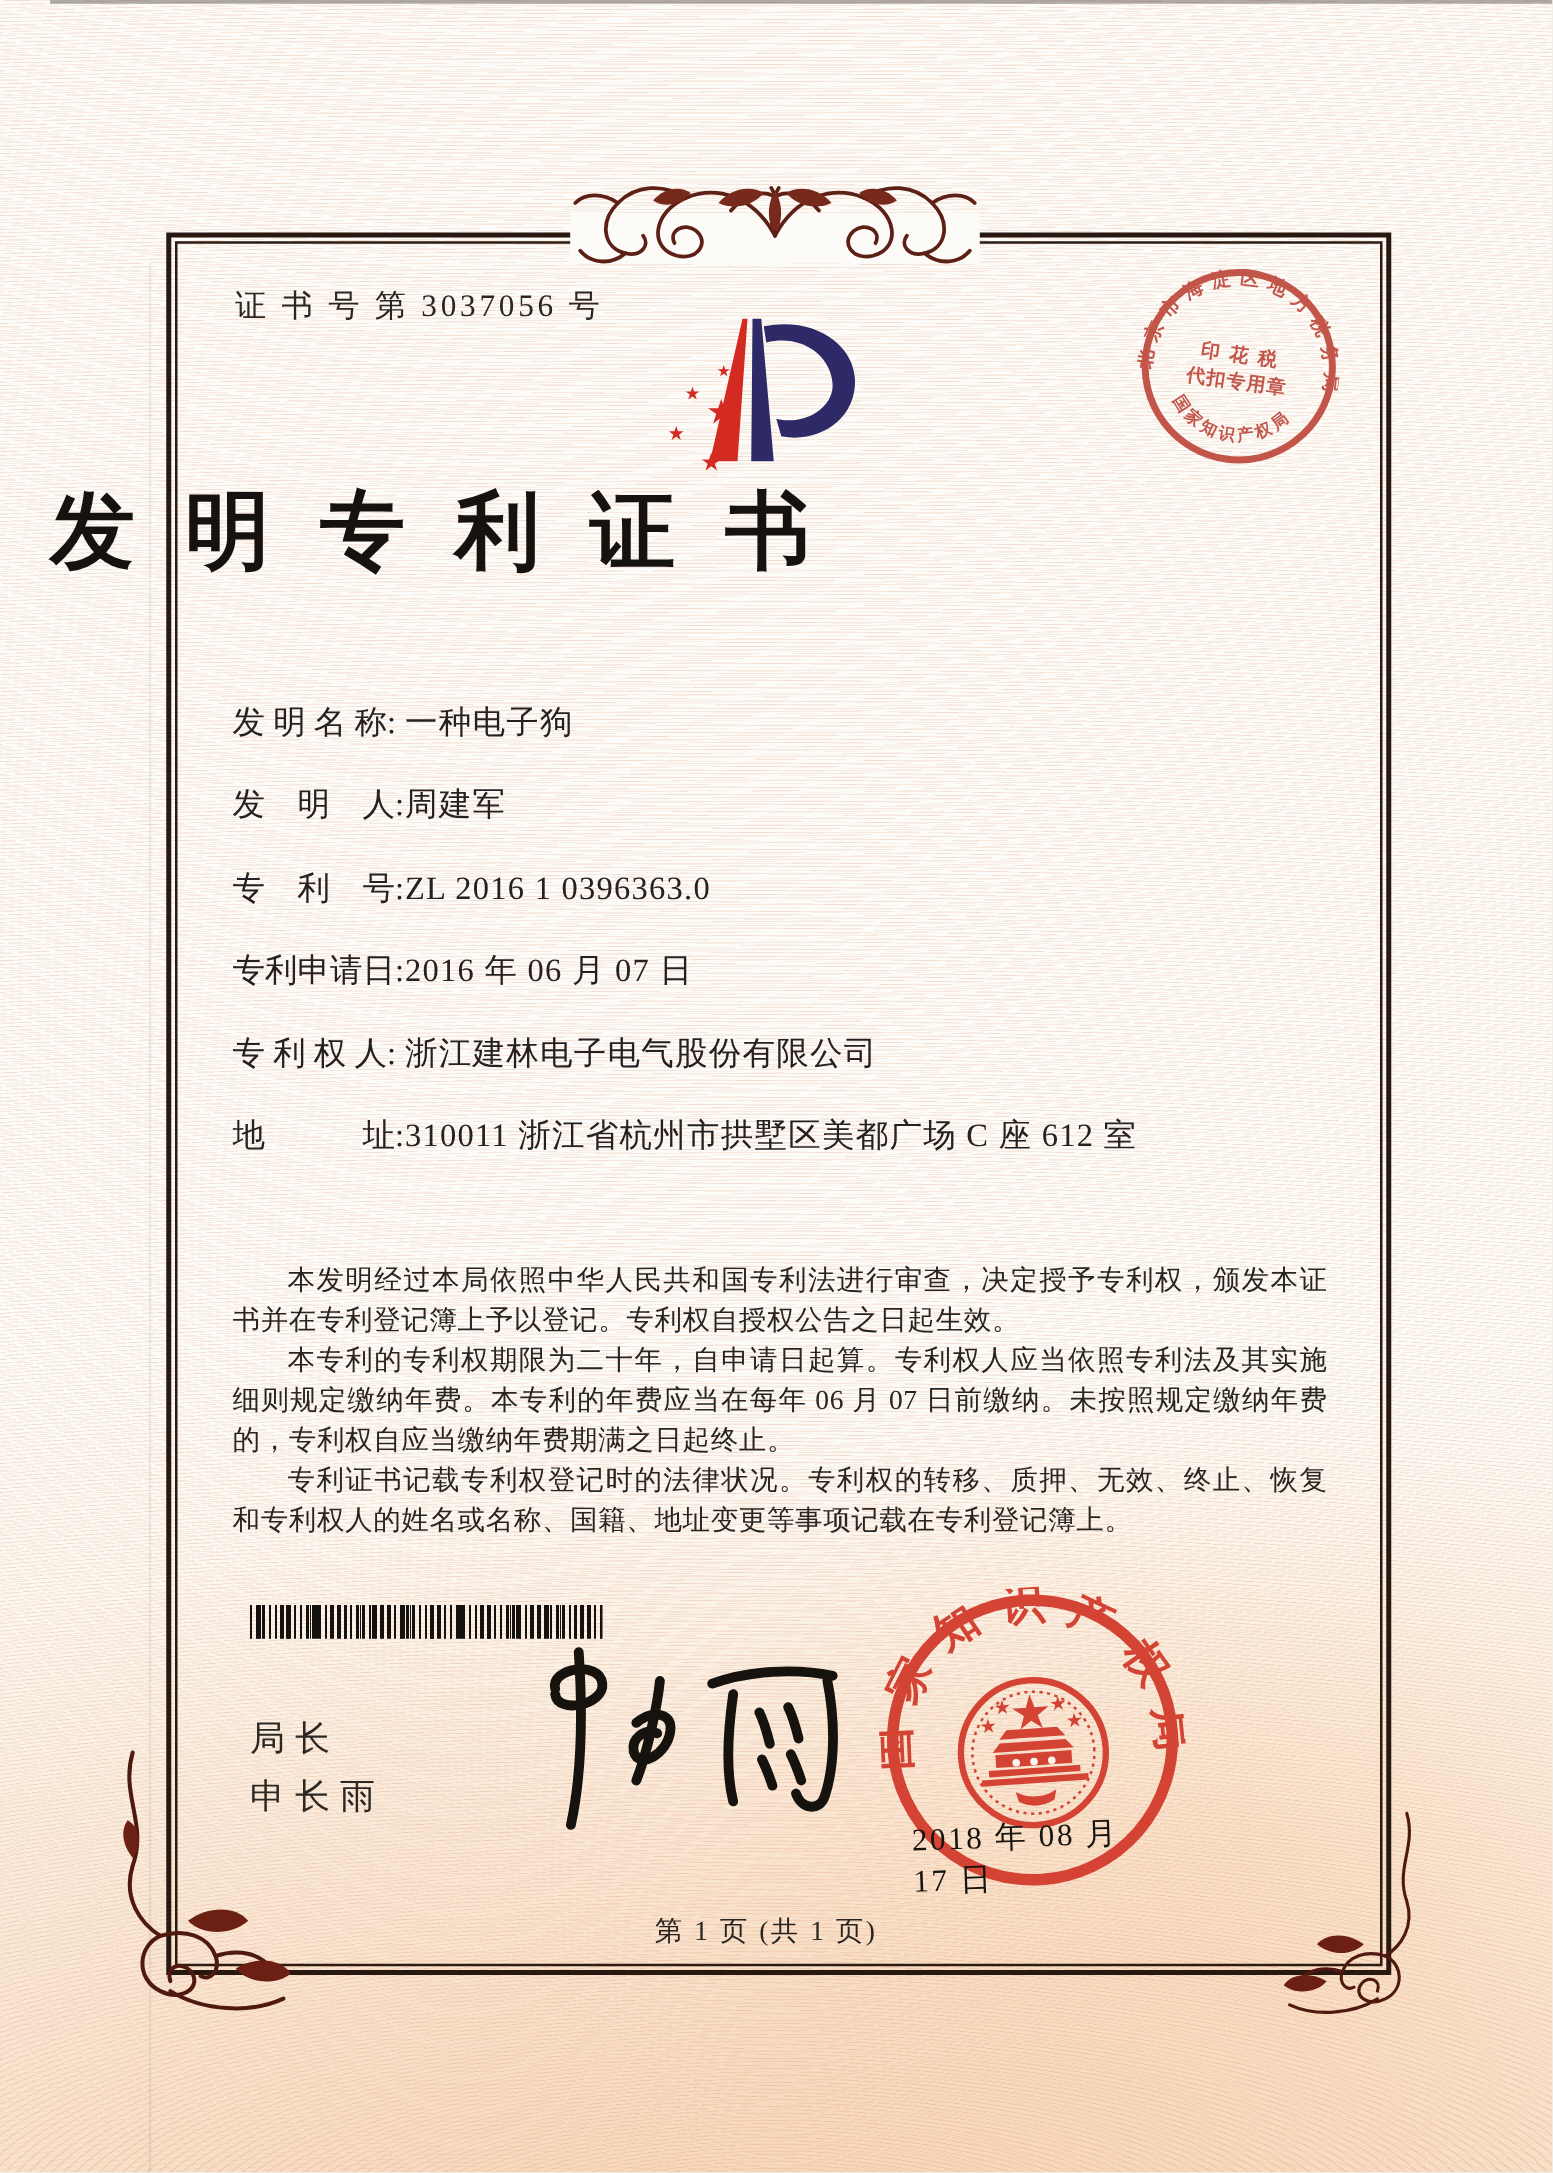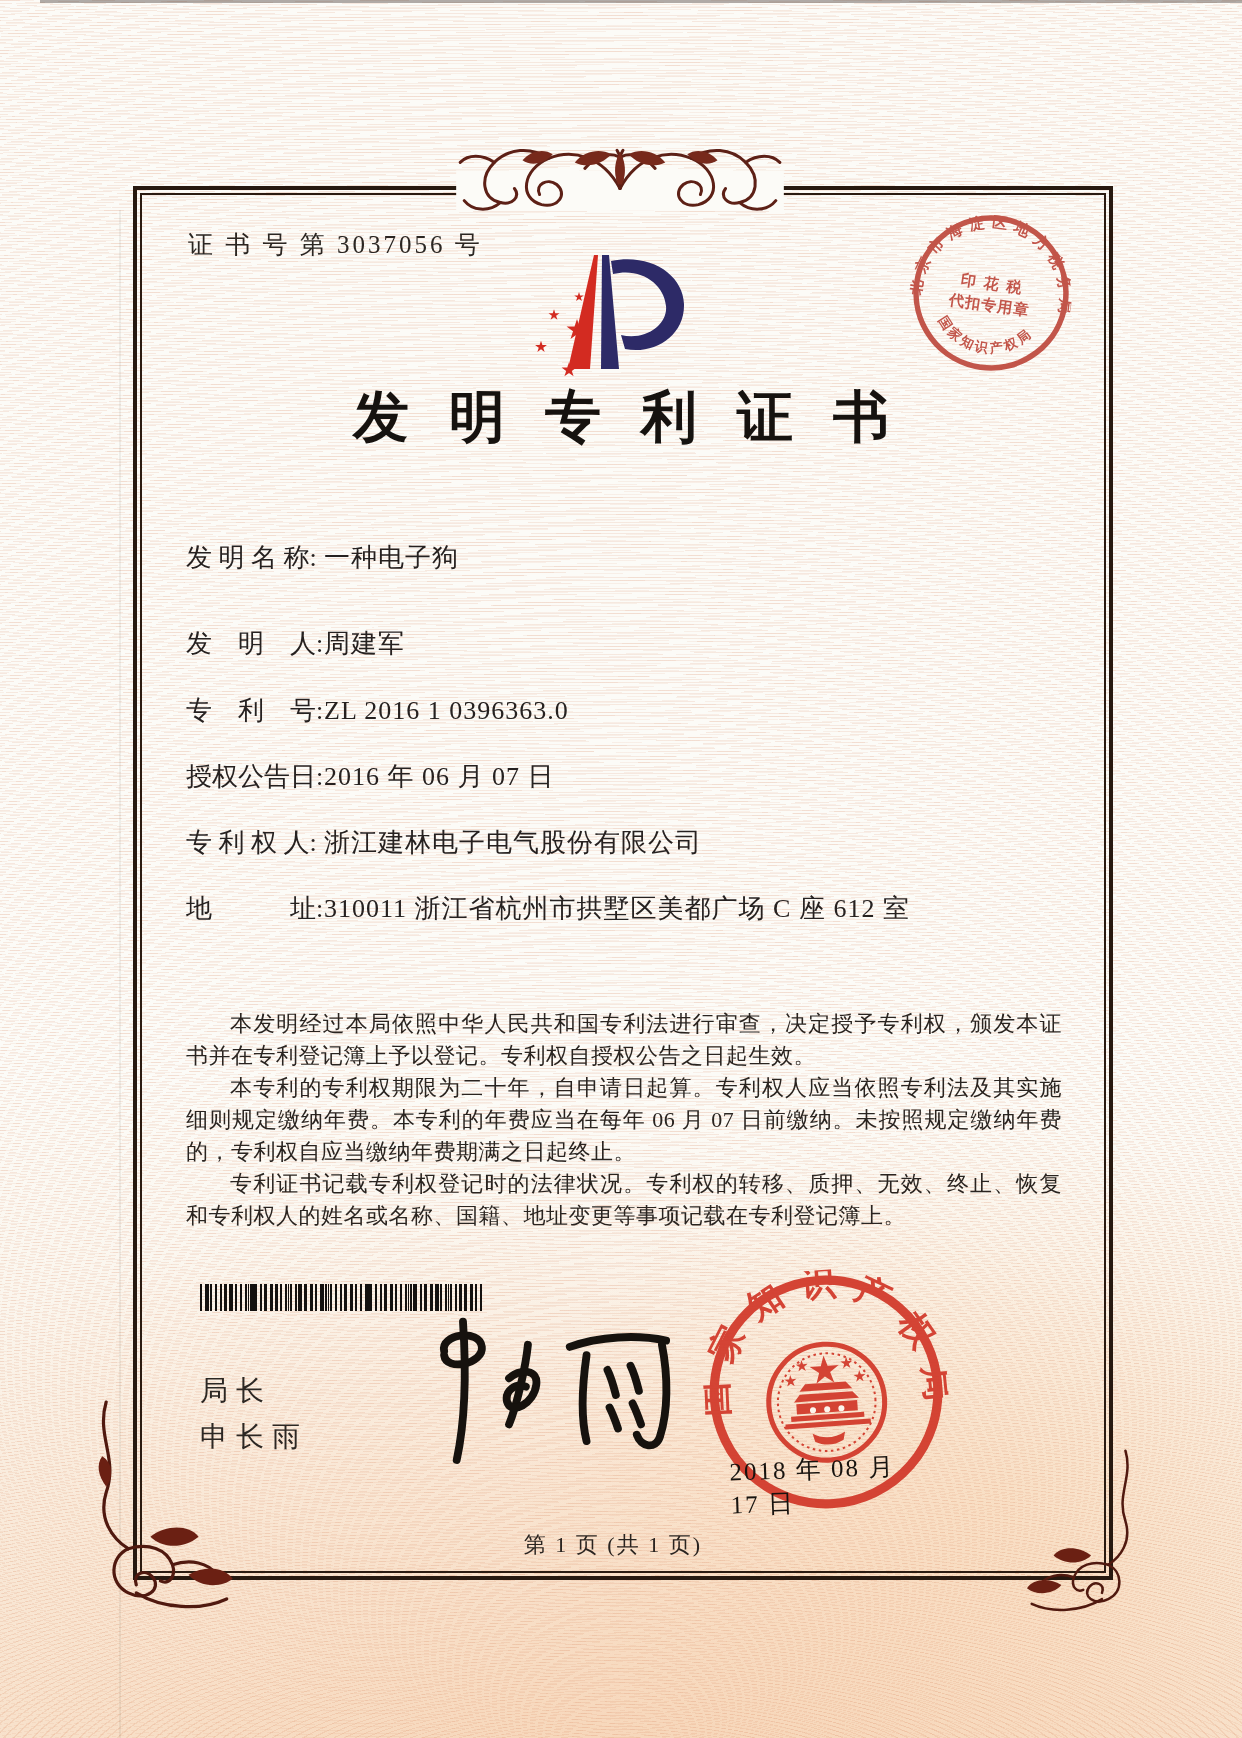--- a/index.html
+++ b/index.html
@@ -22,21 +22,21 @@
   .scan-left{position:absolute;top:210px;bottom:0;left:119px;width:2px;background:rgba(60,50,45,.07);z-index:5;}
 
   .frame{position:absolute;left:133px;top:186px;width:972px;height:1386px;border:4px solid #271910;z-index:1;}
   .frame-inner{position:absolute;inset:3px;border:2px solid #2b1b11;}
 
   .layer{position:absolute;inset:0;z-index:2;}
   .abs{position:absolute;}
 
   .cert-no{left:188px;top:228px;font-size:25px;letter-spacing:3px;color:#2b2622;}
 
-  .title{left:0;right:0;top:380px;text-align:center;font-size:56px;font-weight:bold;
+  .title{left:0;right:0;top:380px;font-size:68px;font-weight:bold;
          letter-spacing:40px;padding-left:40px;color:#16120f;}
 
   .frow{left:186px;font-size:26px;color:#262120;white-space:nowrap;}
   .flabel{display:inline-block;width:130px;white-space:pre;}
   .fcolonval{margin-left:8px;letter-spacing:1px;}
   .grant2{position:absolute;left:436px;top:0;white-space:nowrap;}
   .glabel{white-space:pre;}
 
   .paras{left:186px;top:1008px;width:876px;font-size:22px;line-height:32px;
          text-align:justify;letter-spacing:0.5px;color:#2a2420;}
@@ -173,31 +173,31 @@
           <use href="#lstar" transform="translate(37,119) scale(0.78)"></use>
         </g>
         <polygon points="62,4 66,4 58,118 36,118" fill="#d32b21"></polygon>
         <polygon points="70,4 77,4 87,118 69,118" fill="#2d2a67"></polygon>
         <path d="M79,10 C119,2 151,24 152,53 C153,85 122,104 93,98 L89,84 C113,90 136,74 134,55 C132,33 109,16 81,23 Z" fill="#2d2a67"></path>
       </svg>
     </div>
 
     <div class="abs title">发明专利证书</div>
 
-    <div class="abs frow" style="top:540px">
+    <div class="abs frow" style="top:560px">
       <span class="flabel">发 明 名 称:</span><span class="fcolonval">一种电子狗</span>
     </div>
     <div class="abs frow" style="top:626px">
       <span class="flabel">发    明    人:</span><span class="fcolonval">周建军</span>
     </div>
     <div class="abs frow" style="top:693px">
       <span class="flabel">专    利    号:</span><span class="fcolonval">ZL 2016 1 0396363.0</span>
     </div>
     <div class="abs frow" style="top:759px">
-      <span class="flabel">授权公告日:</span><span class="fcolonval">2016 年 06 月 07 日</span>
+      <span class="flabel">专利申请日:</span><span class="fcolonval">2016 年 06 月 07 日</span>
     </div>
     <div class="abs frow" style="top:825px">
       <span class="flabel">专 利 权 人:</span><span class="fcolonval">浙江建林电子电气股份有限公司</span>
     </div>
     <div class="abs frow" style="top:891px">
       <span class="flabel">地            址:</span><span class="fcolonval">310011 浙江省杭州市拱墅区美都广场 C 座 612 室</span>
     </div>
 
     <div class="abs paras">
       <p>本发明经过本局依照中华人民共和国专利法进行审查，决定授予专利权，颁发本证书并在专利登记簿上予以登记。专利权自授权公告之日起生效。</p>

